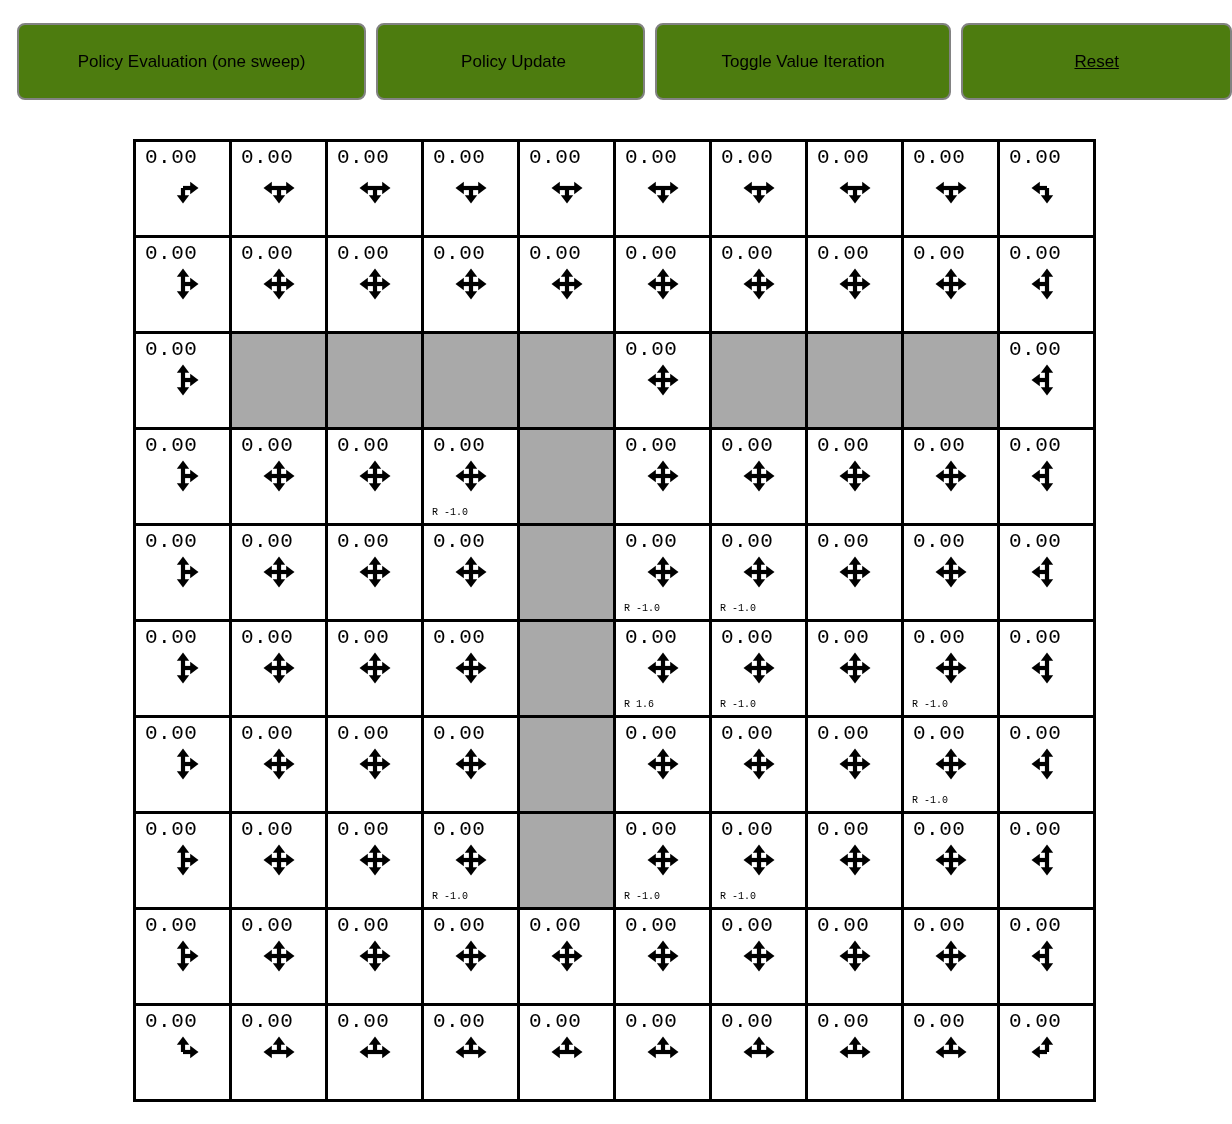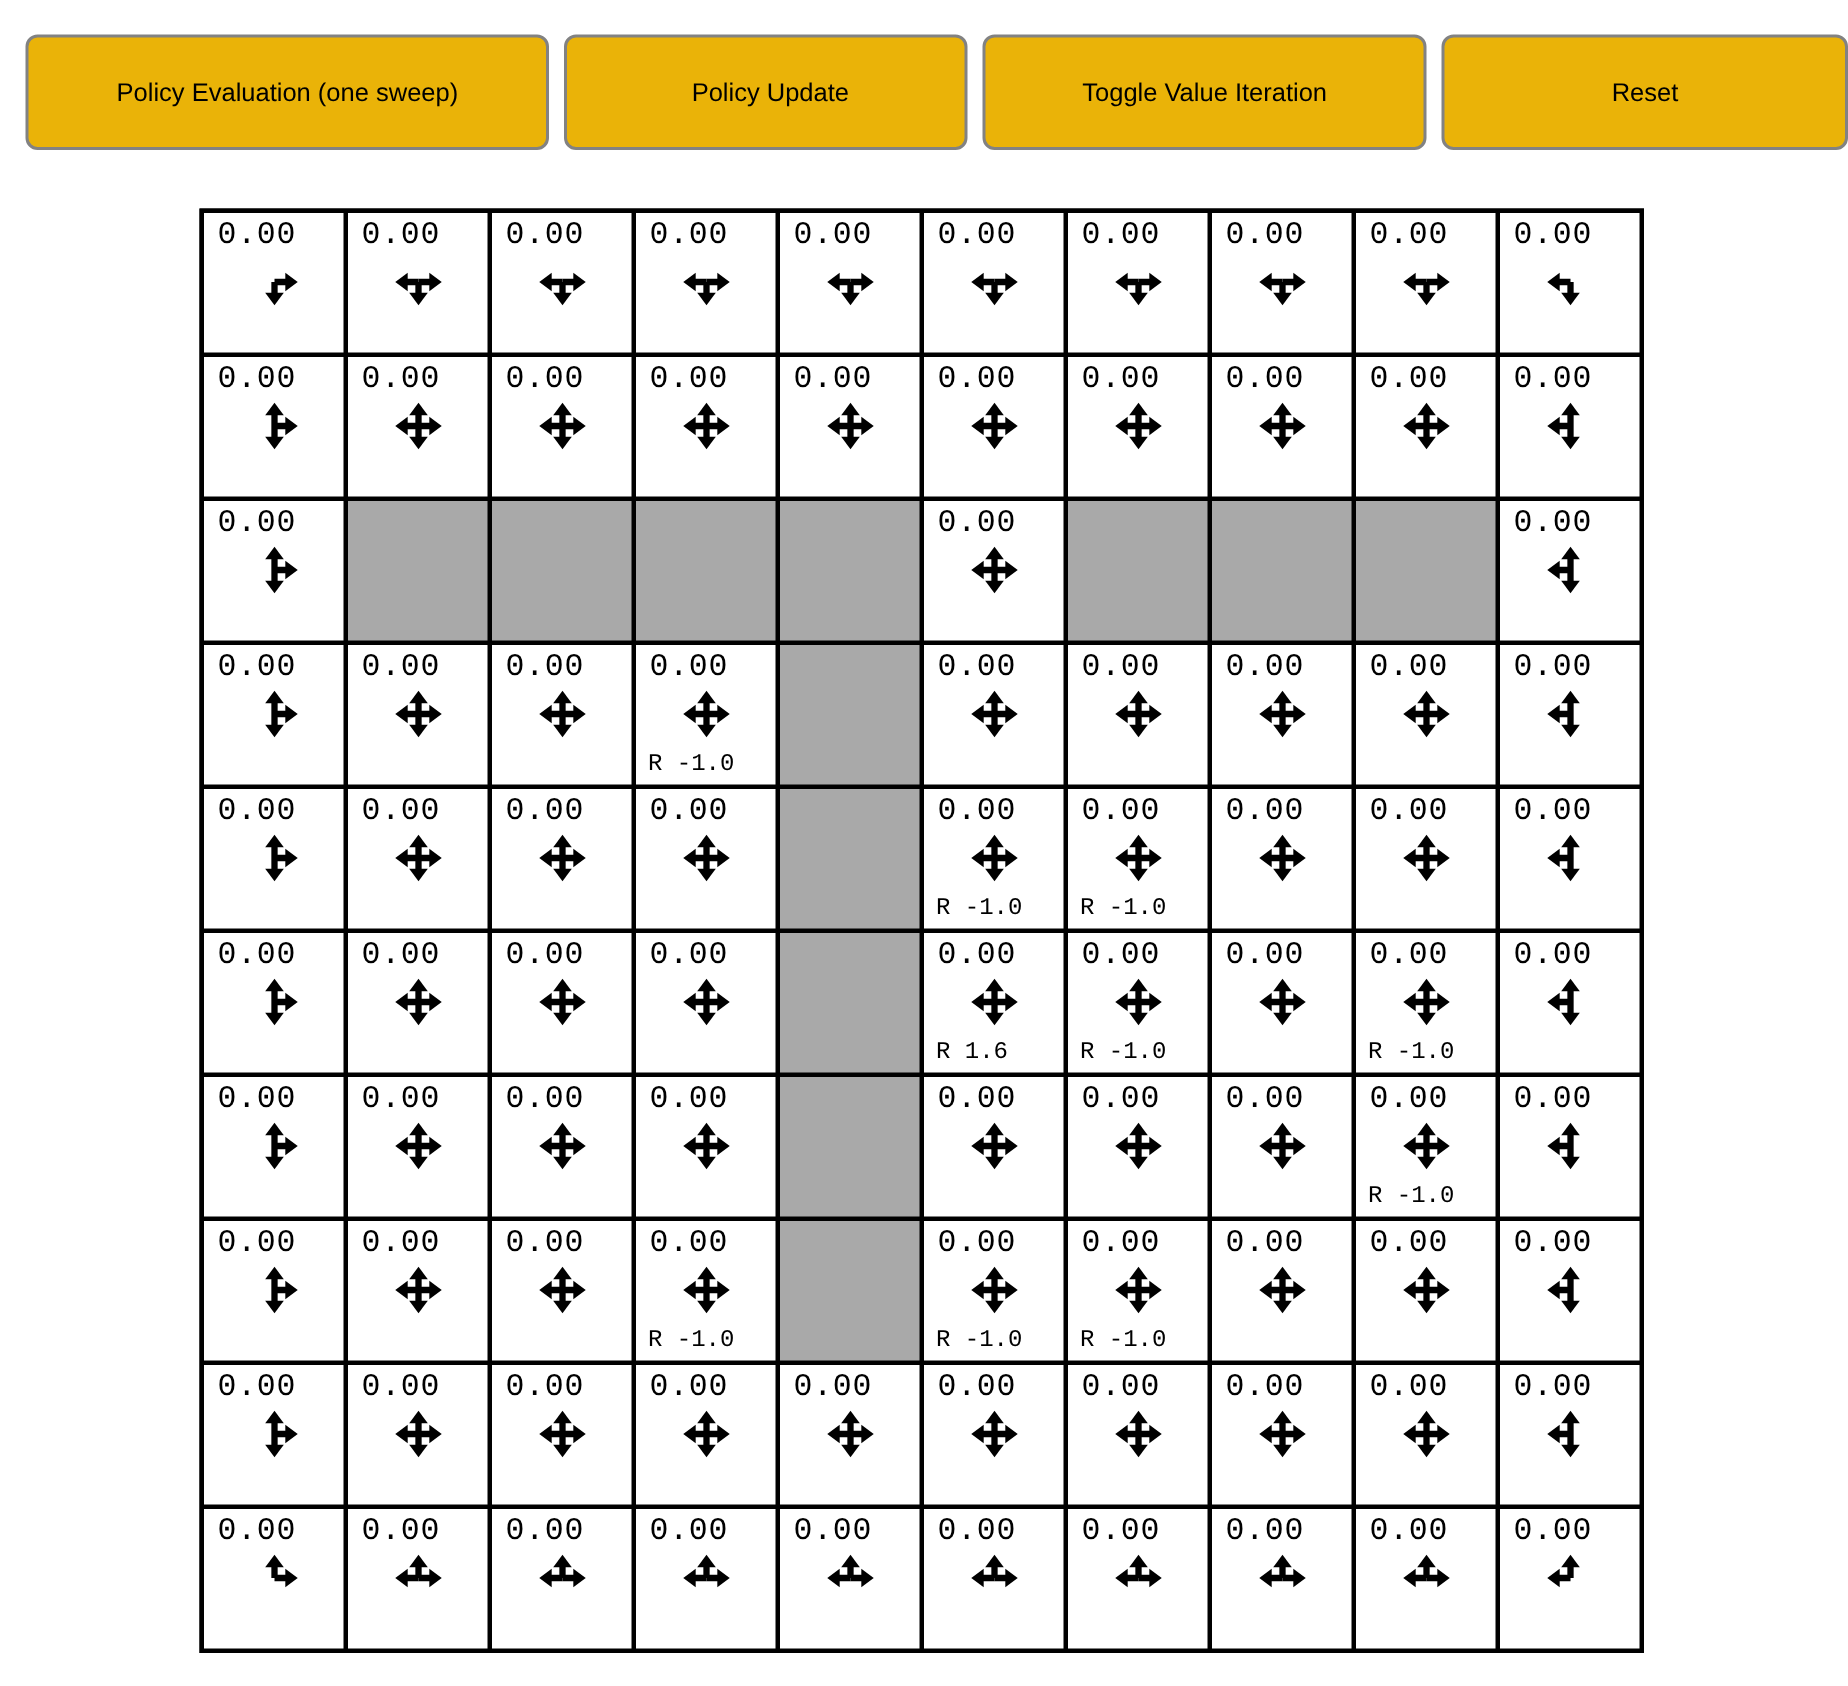--- a/index.html
+++ b/index.html
@@ -5,29 +5,29 @@
   html,body{margin:0;padding:0;}
   body{
     width:1232px;height:1124px;background:#ffffff;
     font-family:"Liberation Sans", sans-serif;color:#000;
     overflow:hidden;
   }
   .toolbar{
     display:flex;gap:10px;margin:23px 0 0 17px;
   }
   .btn{
-    height:77px;background:#eab308;border:2px solid #828282;border-radius:8px;
+    height:77px;background:#4d7c0f;border:2px solid #828282;border-radius:8px;
     font-family:"Liberation Sans", sans-serif;font-size:17px;color:#000;
     display:flex;align-items:center;justify-content:center;
     box-sizing:border-box;cursor:pointer;padding:0 10px;
   }
   .btn:nth-child(1){width:351px;}
   .btn:nth-child(2){width:270px;padding-left:16px;}
   .btn:nth-child(3){width:298px;}
-  .btn:nth-child(4){width:272px;}
+  .btn:nth-child(4){width:272px;text-decoration:underline;}
   .gridwrap{margin:39px 0 0 133px;font-family:Liberation Mono, monospace;}
   .grid{
     display:grid;
     grid-template-columns:repeat(10,93px);
     grid-auto-rows:93px;
     gap:3px;
     background:#000;
     border:3px solid #000;
     width:-moz-fit-content;width:fit-content;
   }
@@ -35,21 +35,21 @@
   .cell.wall{background:var(--wall,#a9a9a9);}
   .val{
     position:absolute;top:4px;left:9px;font-size:21px;line-height:1.15;
     letter-spacing:0.5px;
   }
   .arrows{
     position:absolute;top:28px;left:0;width:100%;
     display:flex;justify-content:center;
   }
   .reward{
-    position:absolute;bottom:5px;left:8px;font-size:16px;
+    position:absolute;bottom:5px;left:8px;font-size:10px;
   }
 </style>
 </head>
 <body>
 
 <div class="toolbar">
   <button class="btn">Policy Evaluation (one sweep)</button>
   <button class="btn">Policy Update</button>
   <button class="btn">Toggle Value Iteration</button>
   <button class="btn">Reset</button>

